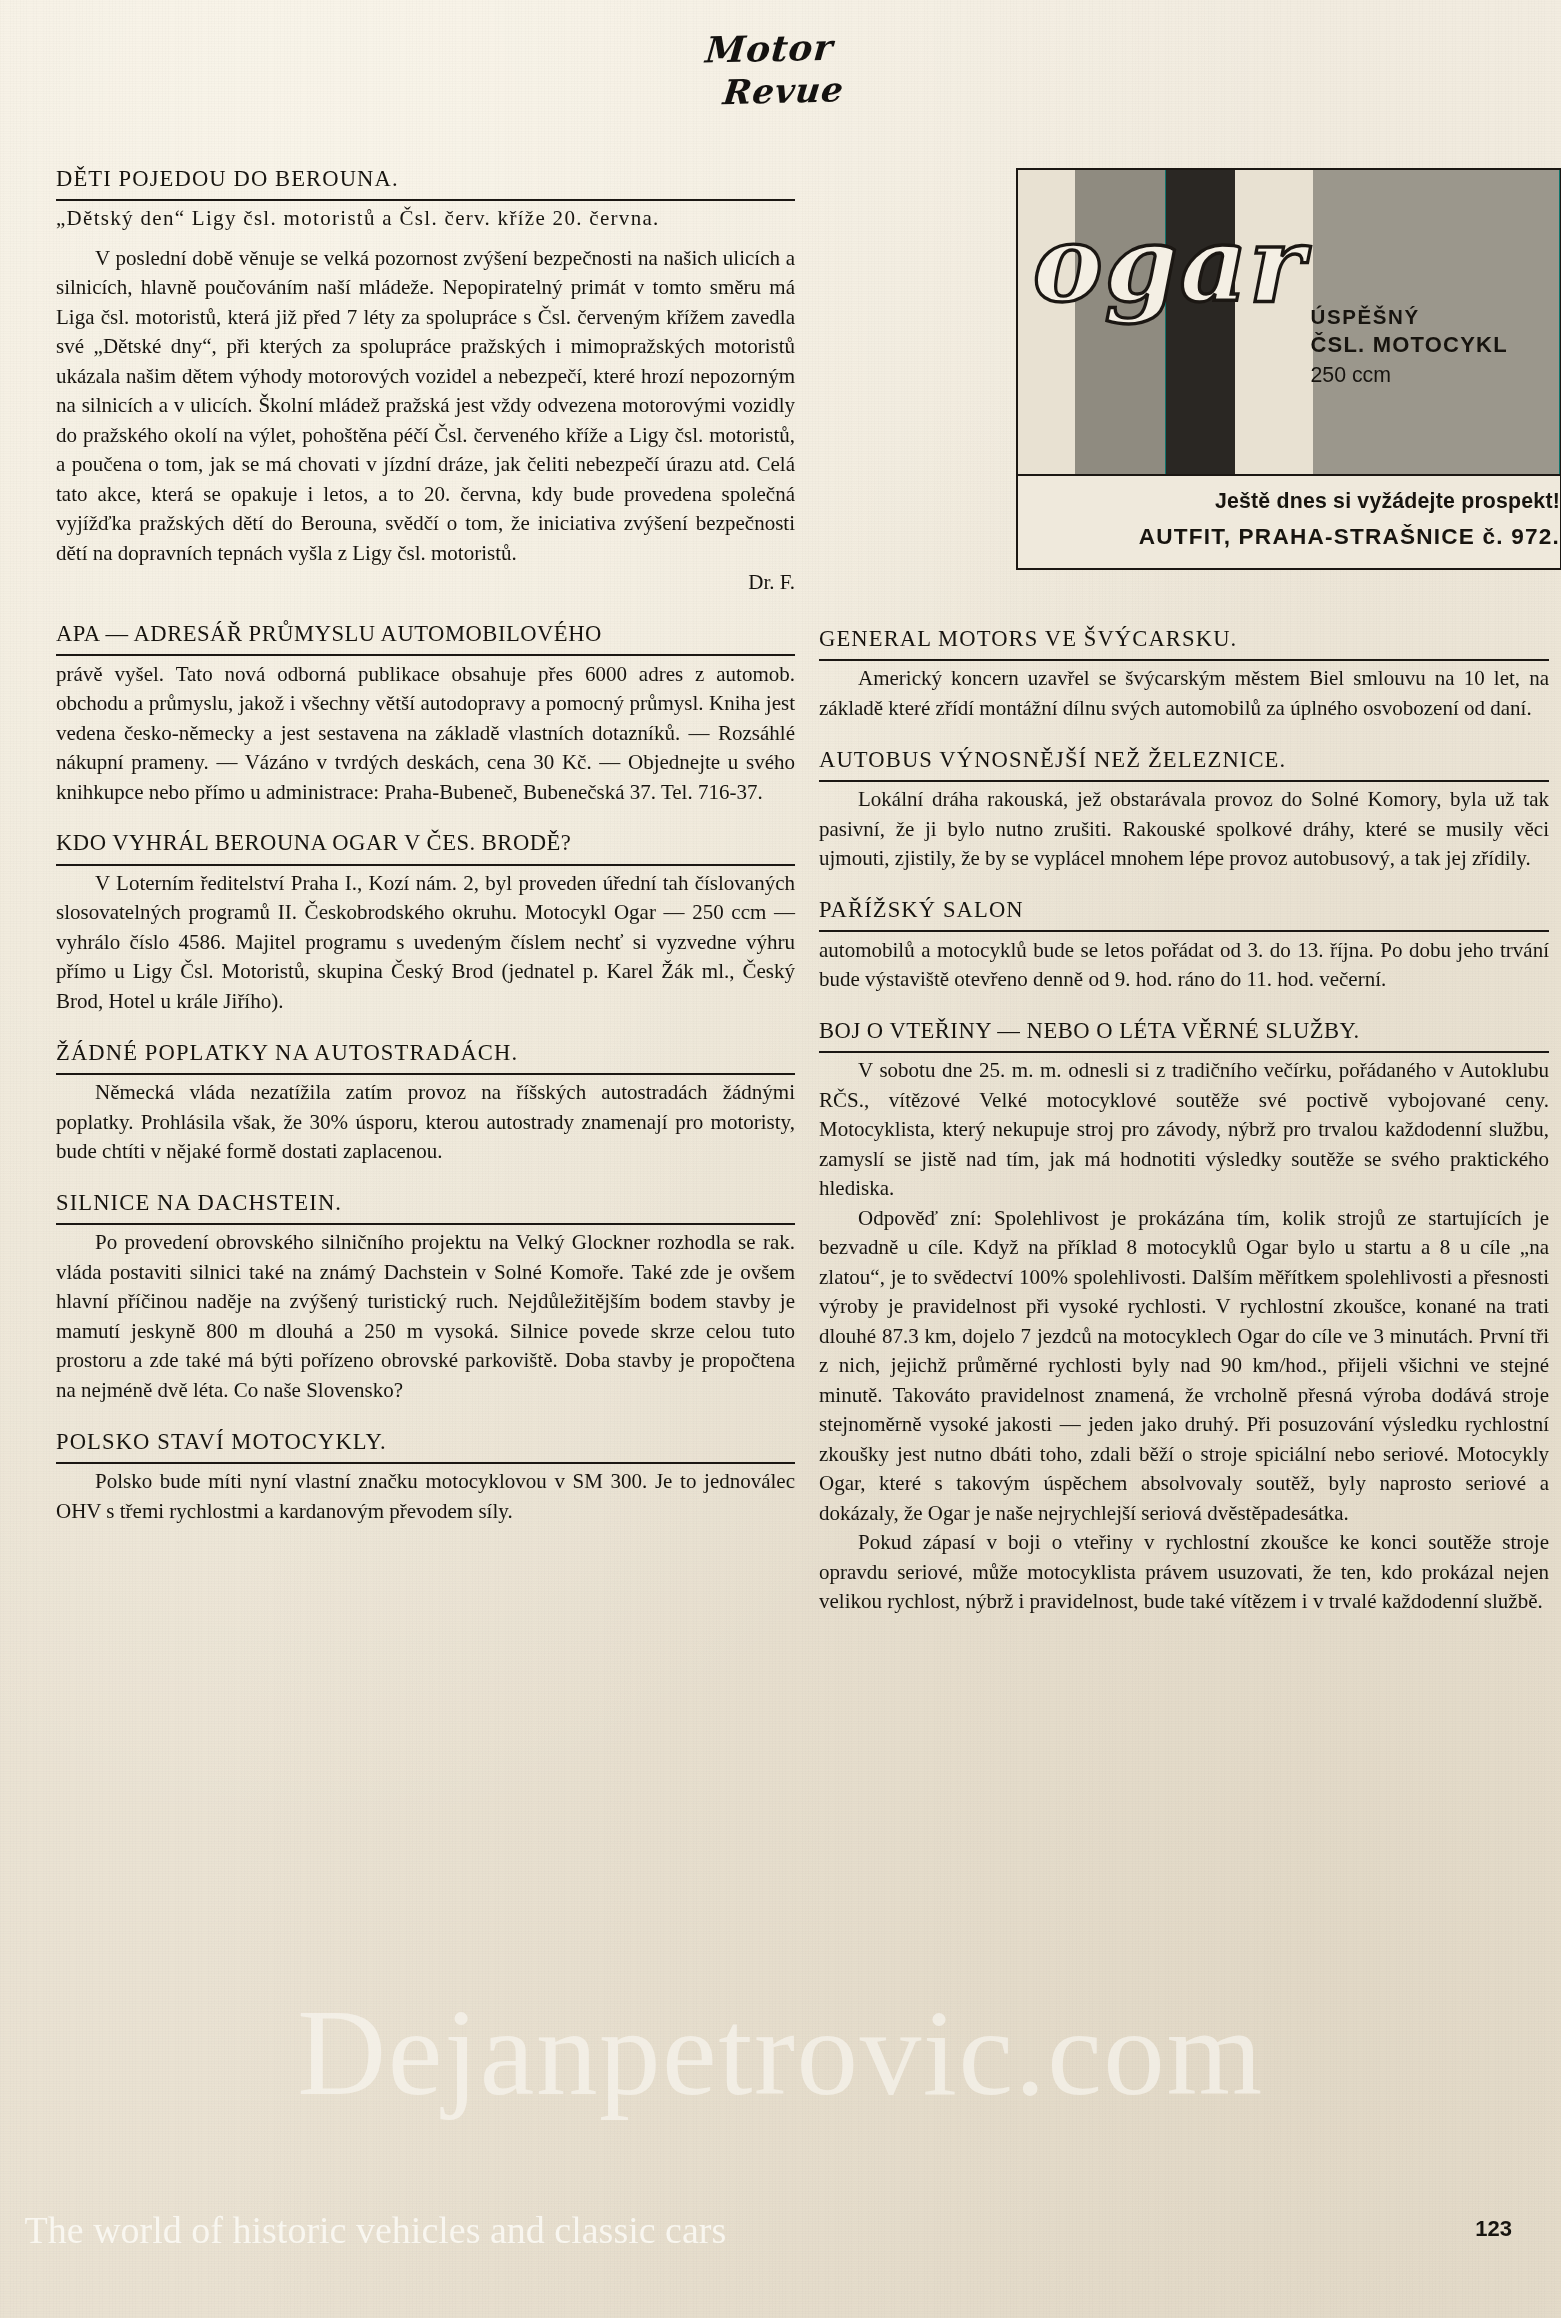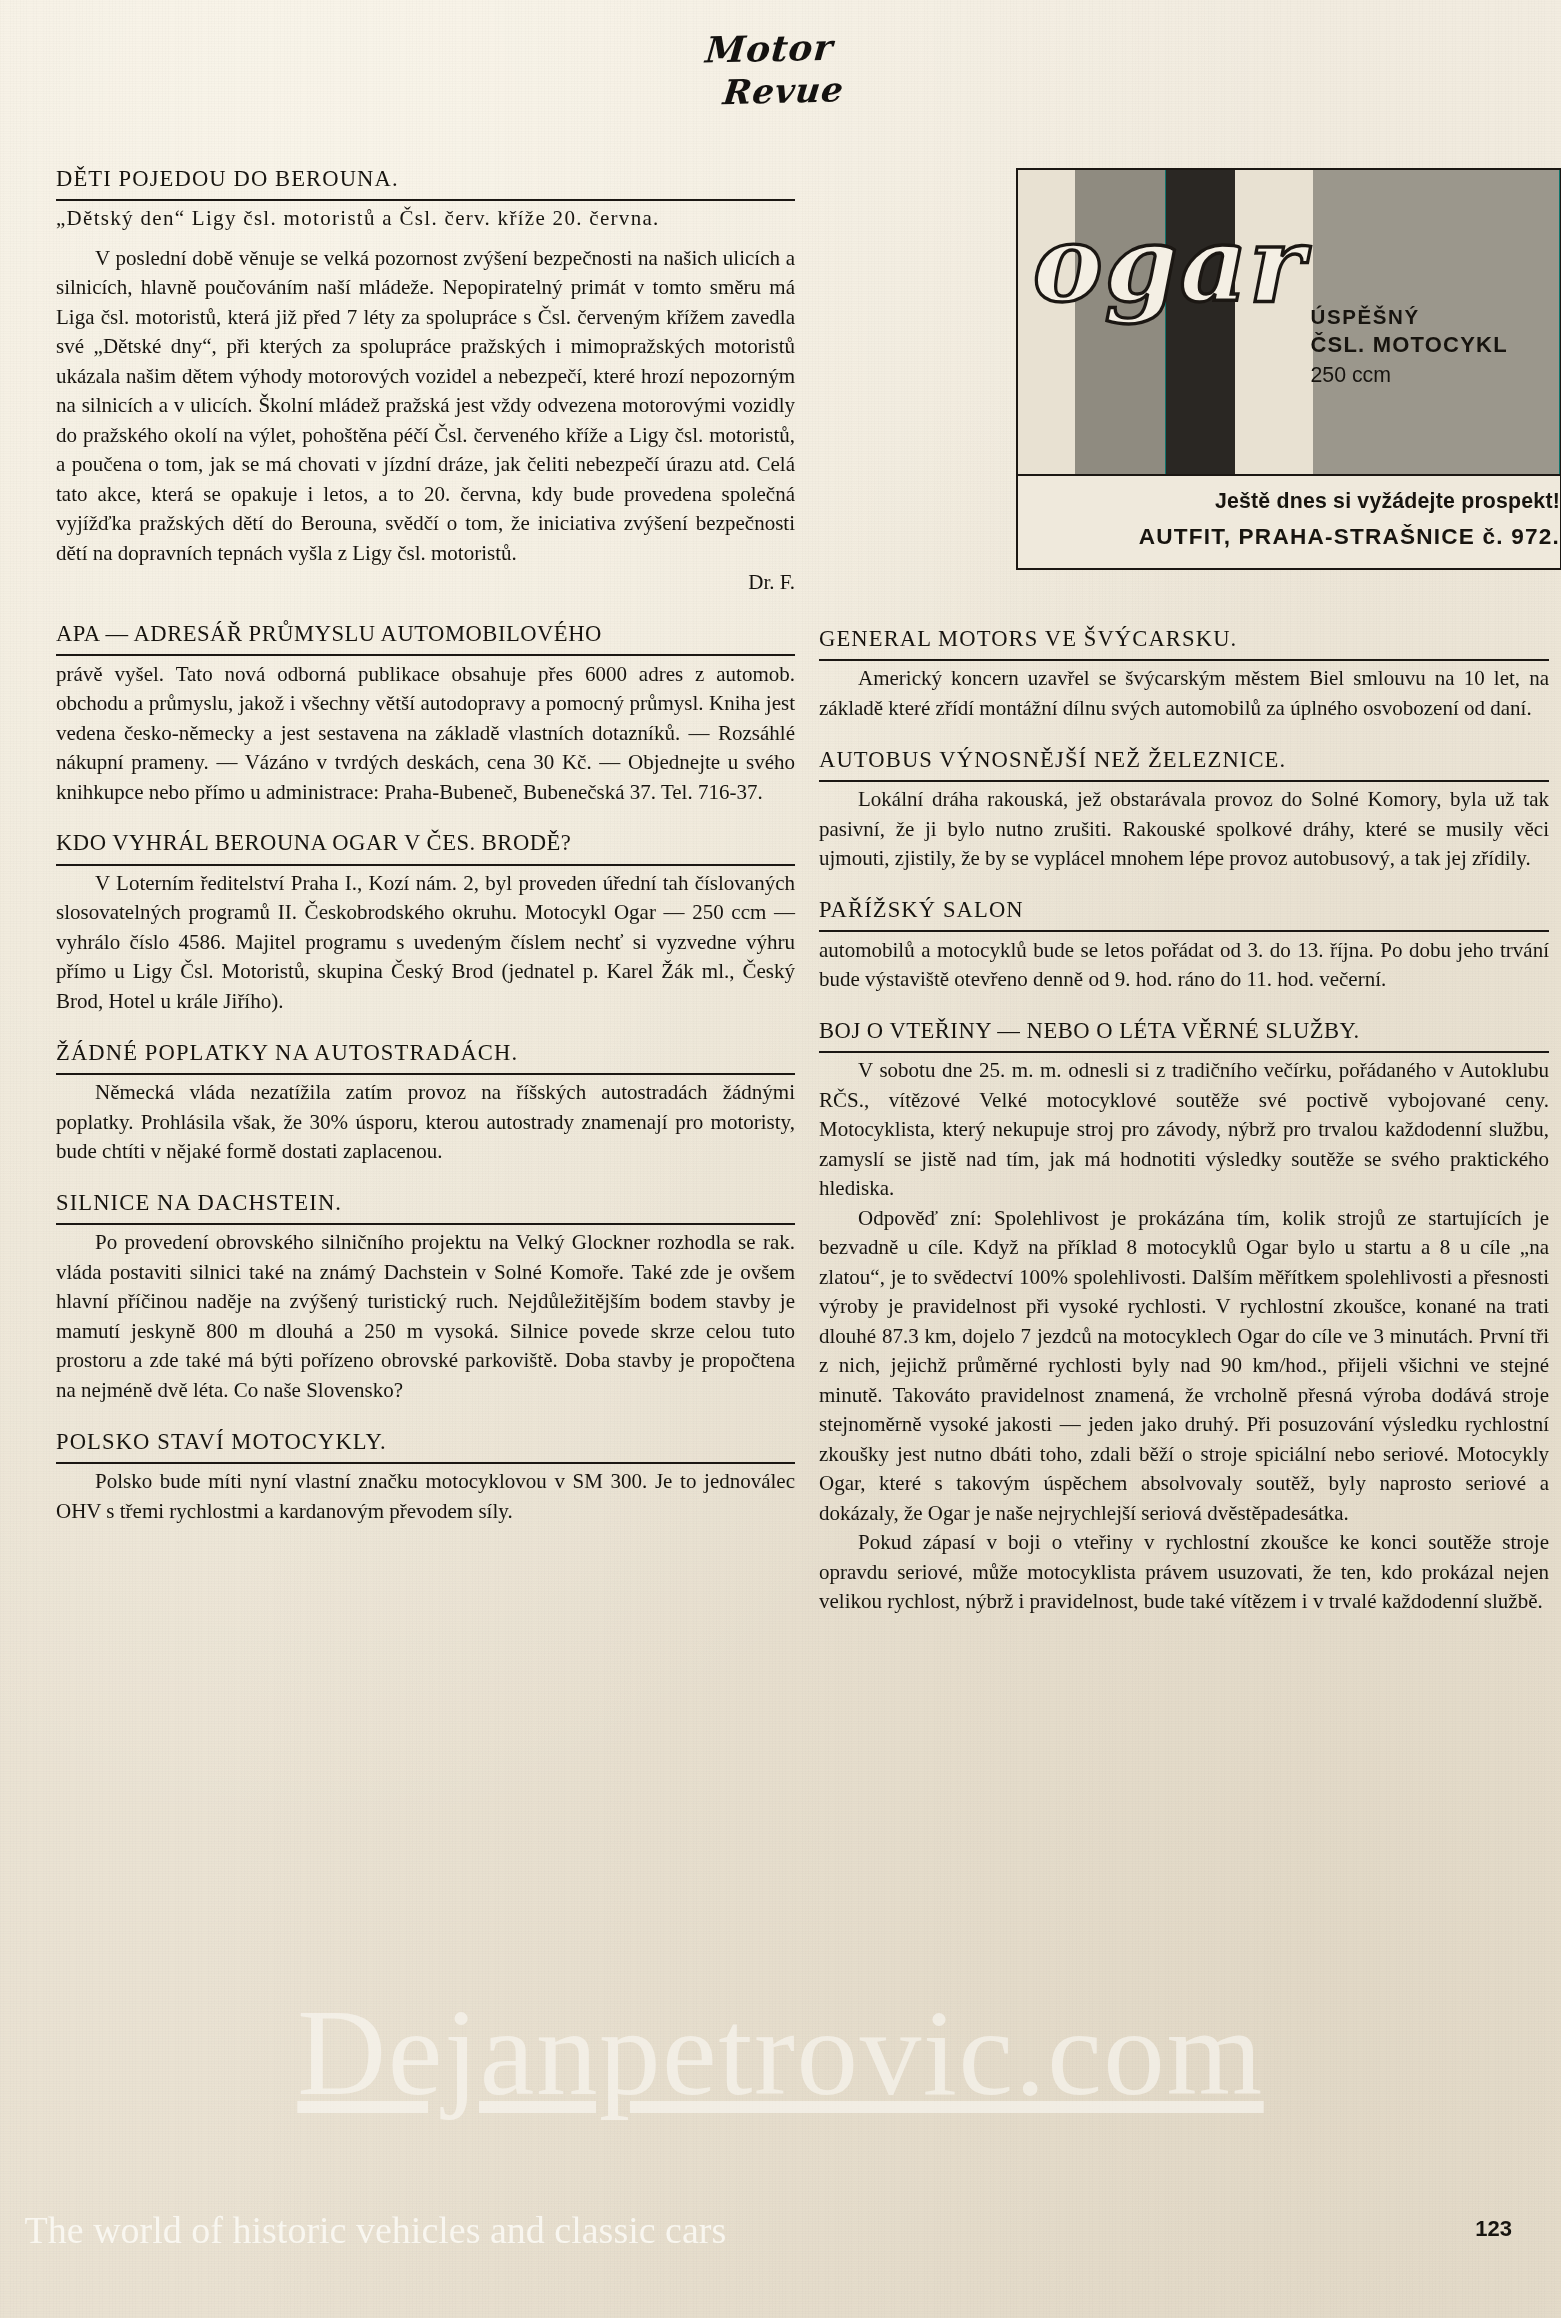--- a/index.html
+++ b/index.html
@@ -118,21 +118,20 @@
   
   .wm {
     position:absolute; left:0; right:0; top:1982px;
     text-align:center;
     font-family:"Liberation Serif", serif;
     font-size:123px;
     color:rgba(250,248,243,0.62);
     letter-spacing:1.6px;
     pointer-events:none;
     white-space:nowrap;
-    text-decoration:underline;
   }
   .wm2 {
     position:absolute; left:24.6px; top:2208px;
     font-family:"Liberation Serif", serif;
     font-size:38px;
     color:rgba(252,250,246,0.85);
     pointer-events:none;
   }
   .folio {
     position:absolute; right:49px; top:2216px;

